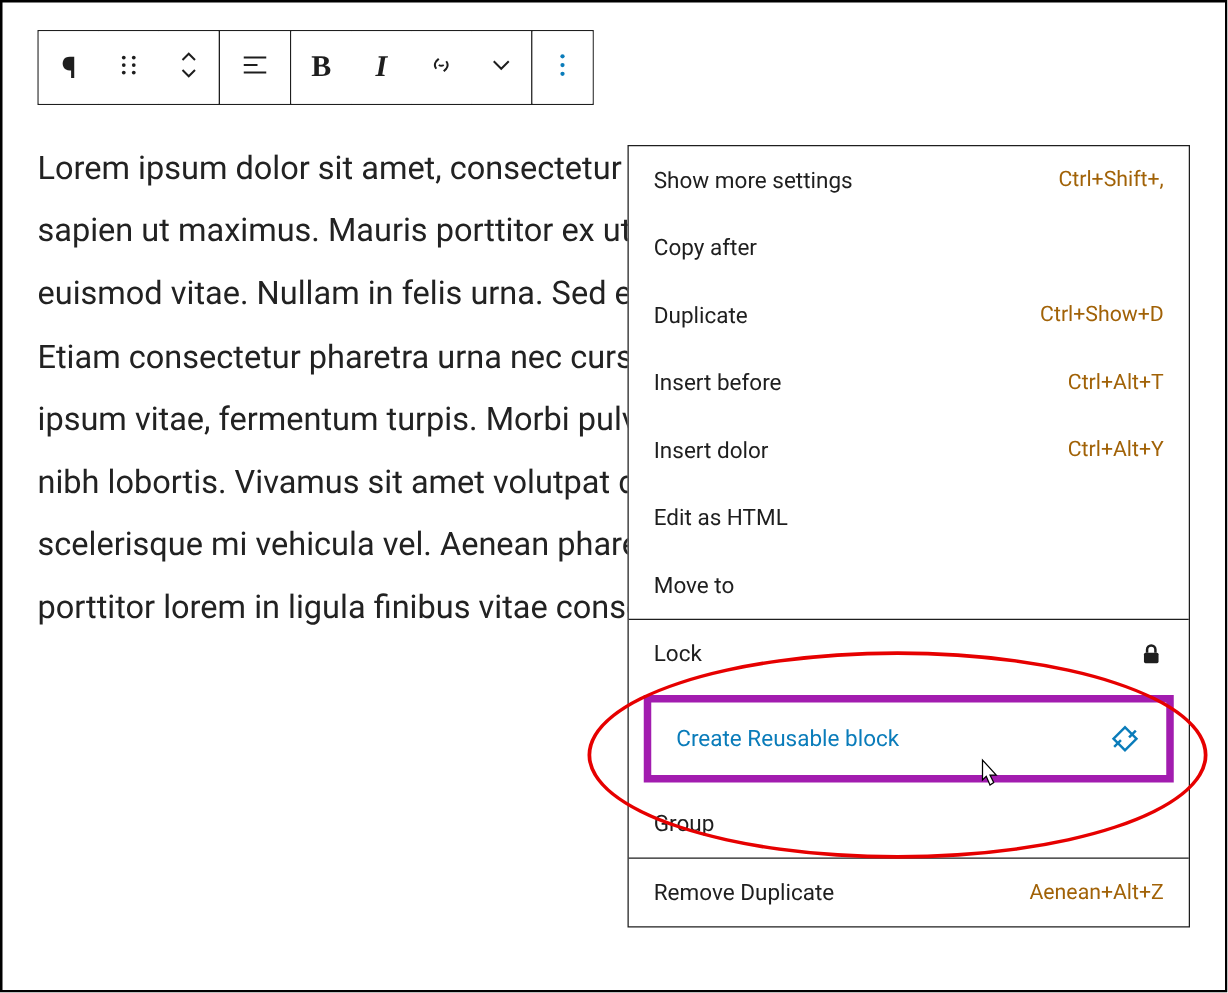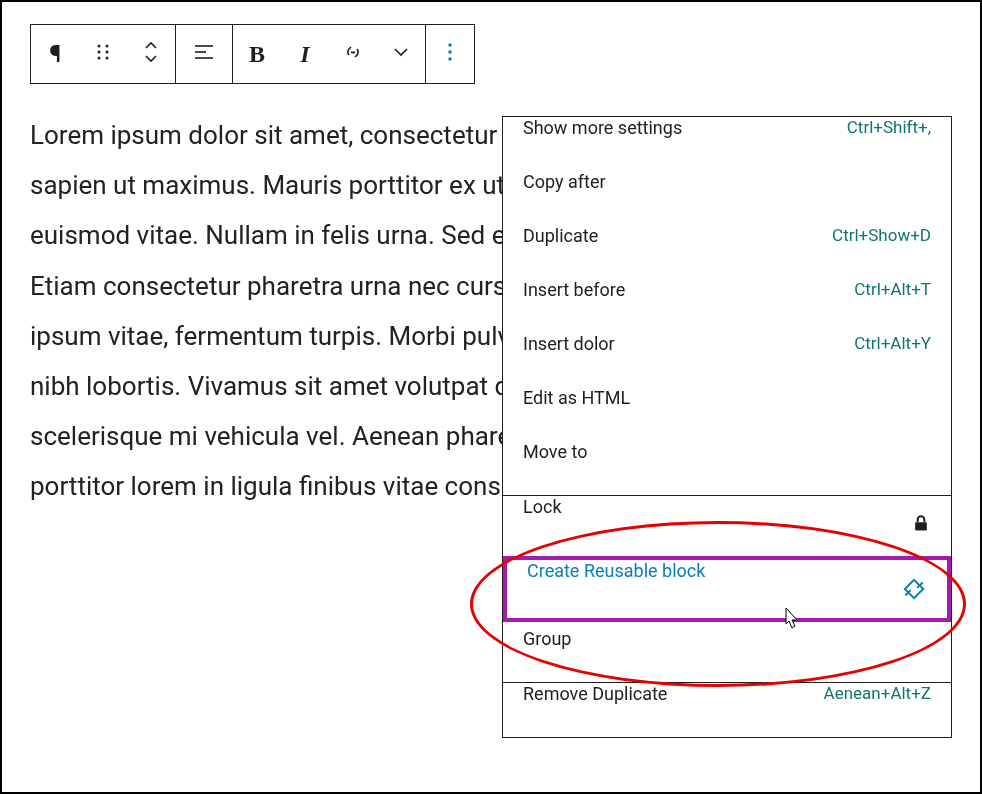--- a/index.html
+++ b/index.html
@@ -8,23 +8,23 @@
 .tgrp{display:flex;align-items:center;border:1px solid #1e1e1e;margin-left:-1px}
 .tgrp:first-child{margin-left:0}
 .tbtn{width:48px;height:58px;display:flex;align-items:center;justify-content:center;cursor:pointer;background:#fff}
 .tbtn svg{width:24px;height:24px;stroke:#1e1e1e;fill:none;stroke-width:1.6}
 .boldB{font-weight:800;font-size:24px;font-family:"Times New Roman",serif}
 .italI{font-style:italic;font-size:24px;font-family:"Times New Roman",serif;font-weight:600}
 .content{margin:26px 28px 0 28px;font-size:26px;line-height:1.93;color:#222}
 .menu{position:absolute;right:28px;top:114px;width:448px;border:1px solid #1e1e1e;background:#fff}
 .sec{border-bottom:1px solid #1e1e1e}
 .sec:last-child{border-bottom:none}
-.mi{display:flex;justify-content:space-between;padding:0 20px;height:54px;font-size:18px;color:#1e1e1e;cursor:pointer}
-.mi .sc{font-size:17px;color:#0f766e}
-.mi.hl{margin:6px 0;height:58px;border:4px solid #a21caf;color:#0a7cba}
+.mi{display:flex;align-items:center;justify-content:space-between;padding:0 20px;height:54px;font-size:18px;color:#1e1e1e;cursor:pointer}
+.mi .sc{font-size:17px;color:#a16207}
+.mi.hl{margin:6px 12px;height:58px;border:6px solid #a21caf;color:#0a7cba}
 .mi.hl .rico svg{stroke:#0a7cba}
 .rico{display:flex;align-items:center}
 .cursor{position:absolute;left:778px;top:604px;pointer-events:none}
 .cursor svg{width:20px;height:24px}
 .anno{position:absolute;left:468px;top:519px;width:490px;height:160px;border:3px solid #e60000;border-radius:50%;pointer-events:none}
 </style>
 </head>
 <body>
 
 <div class="frame">

